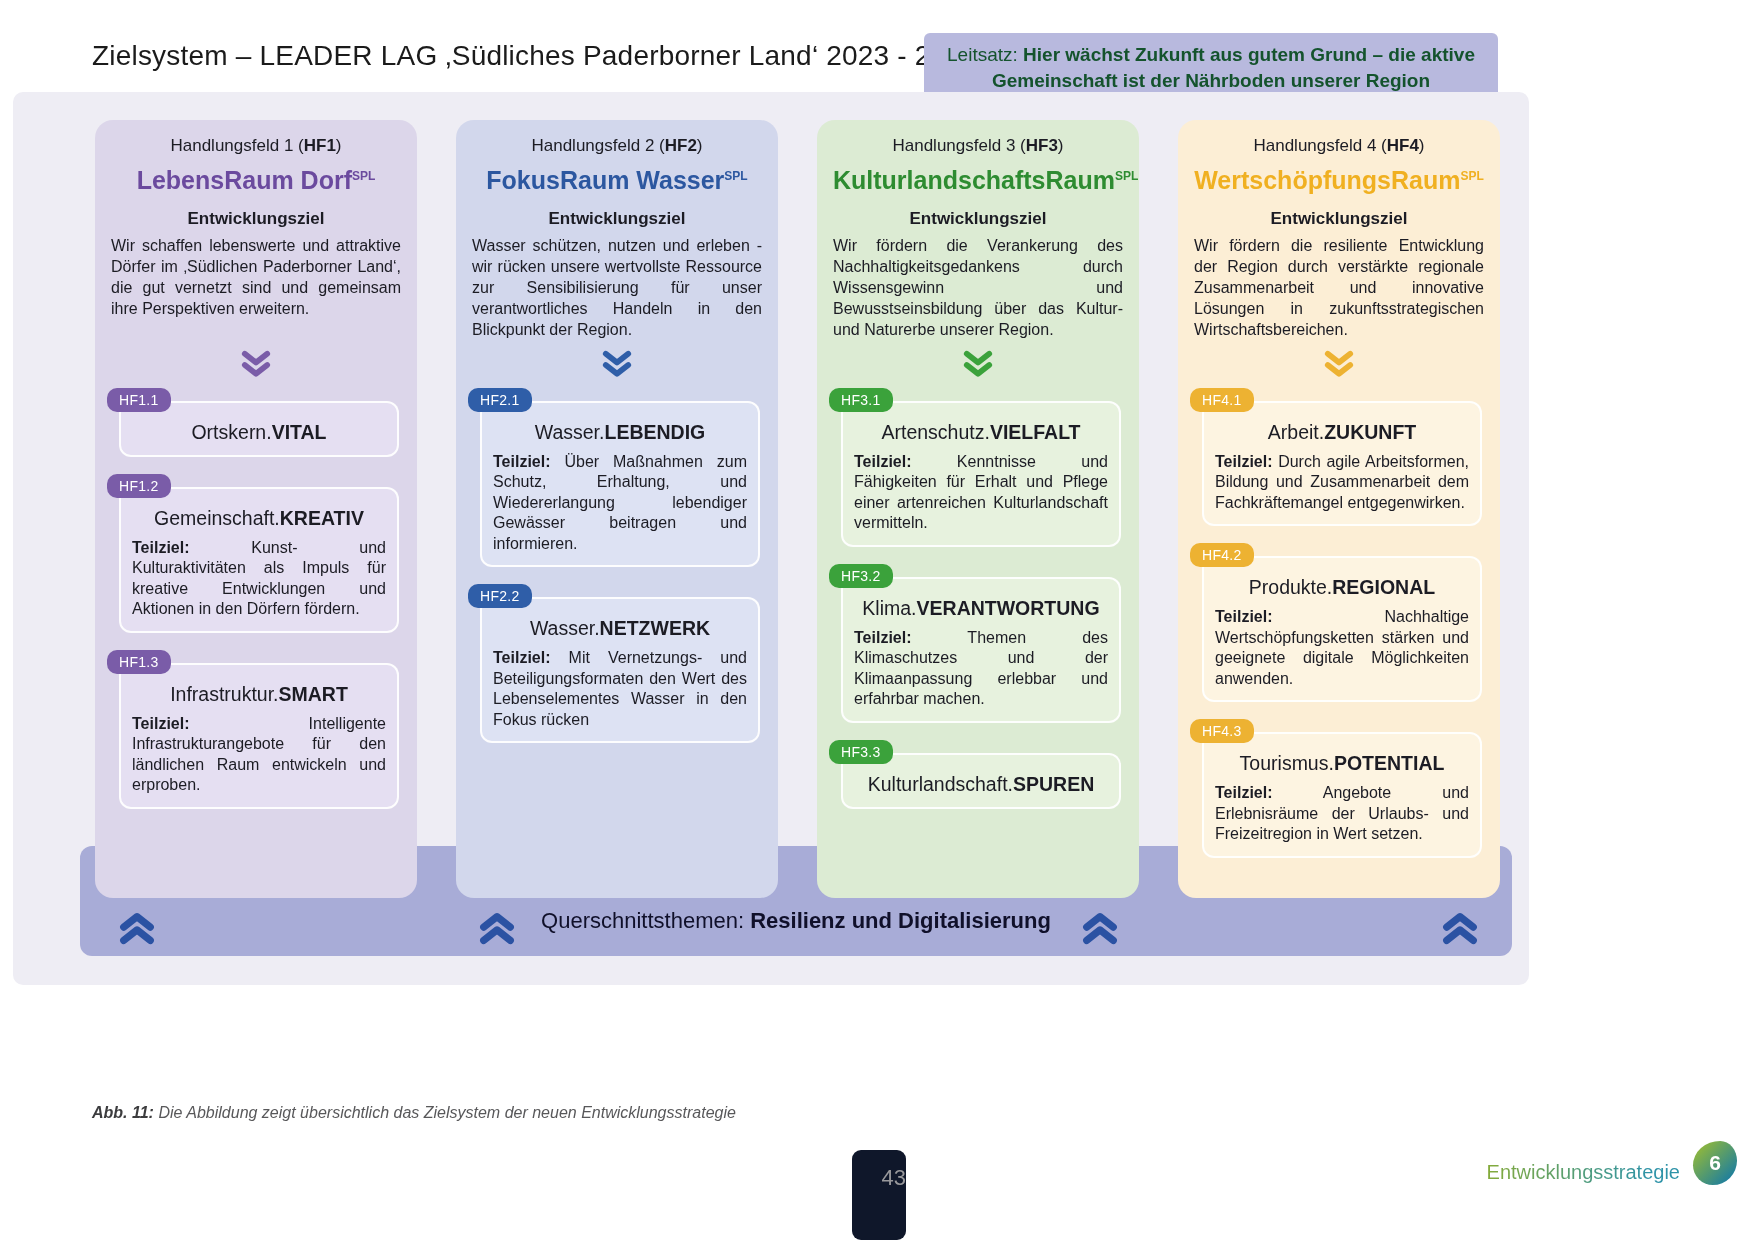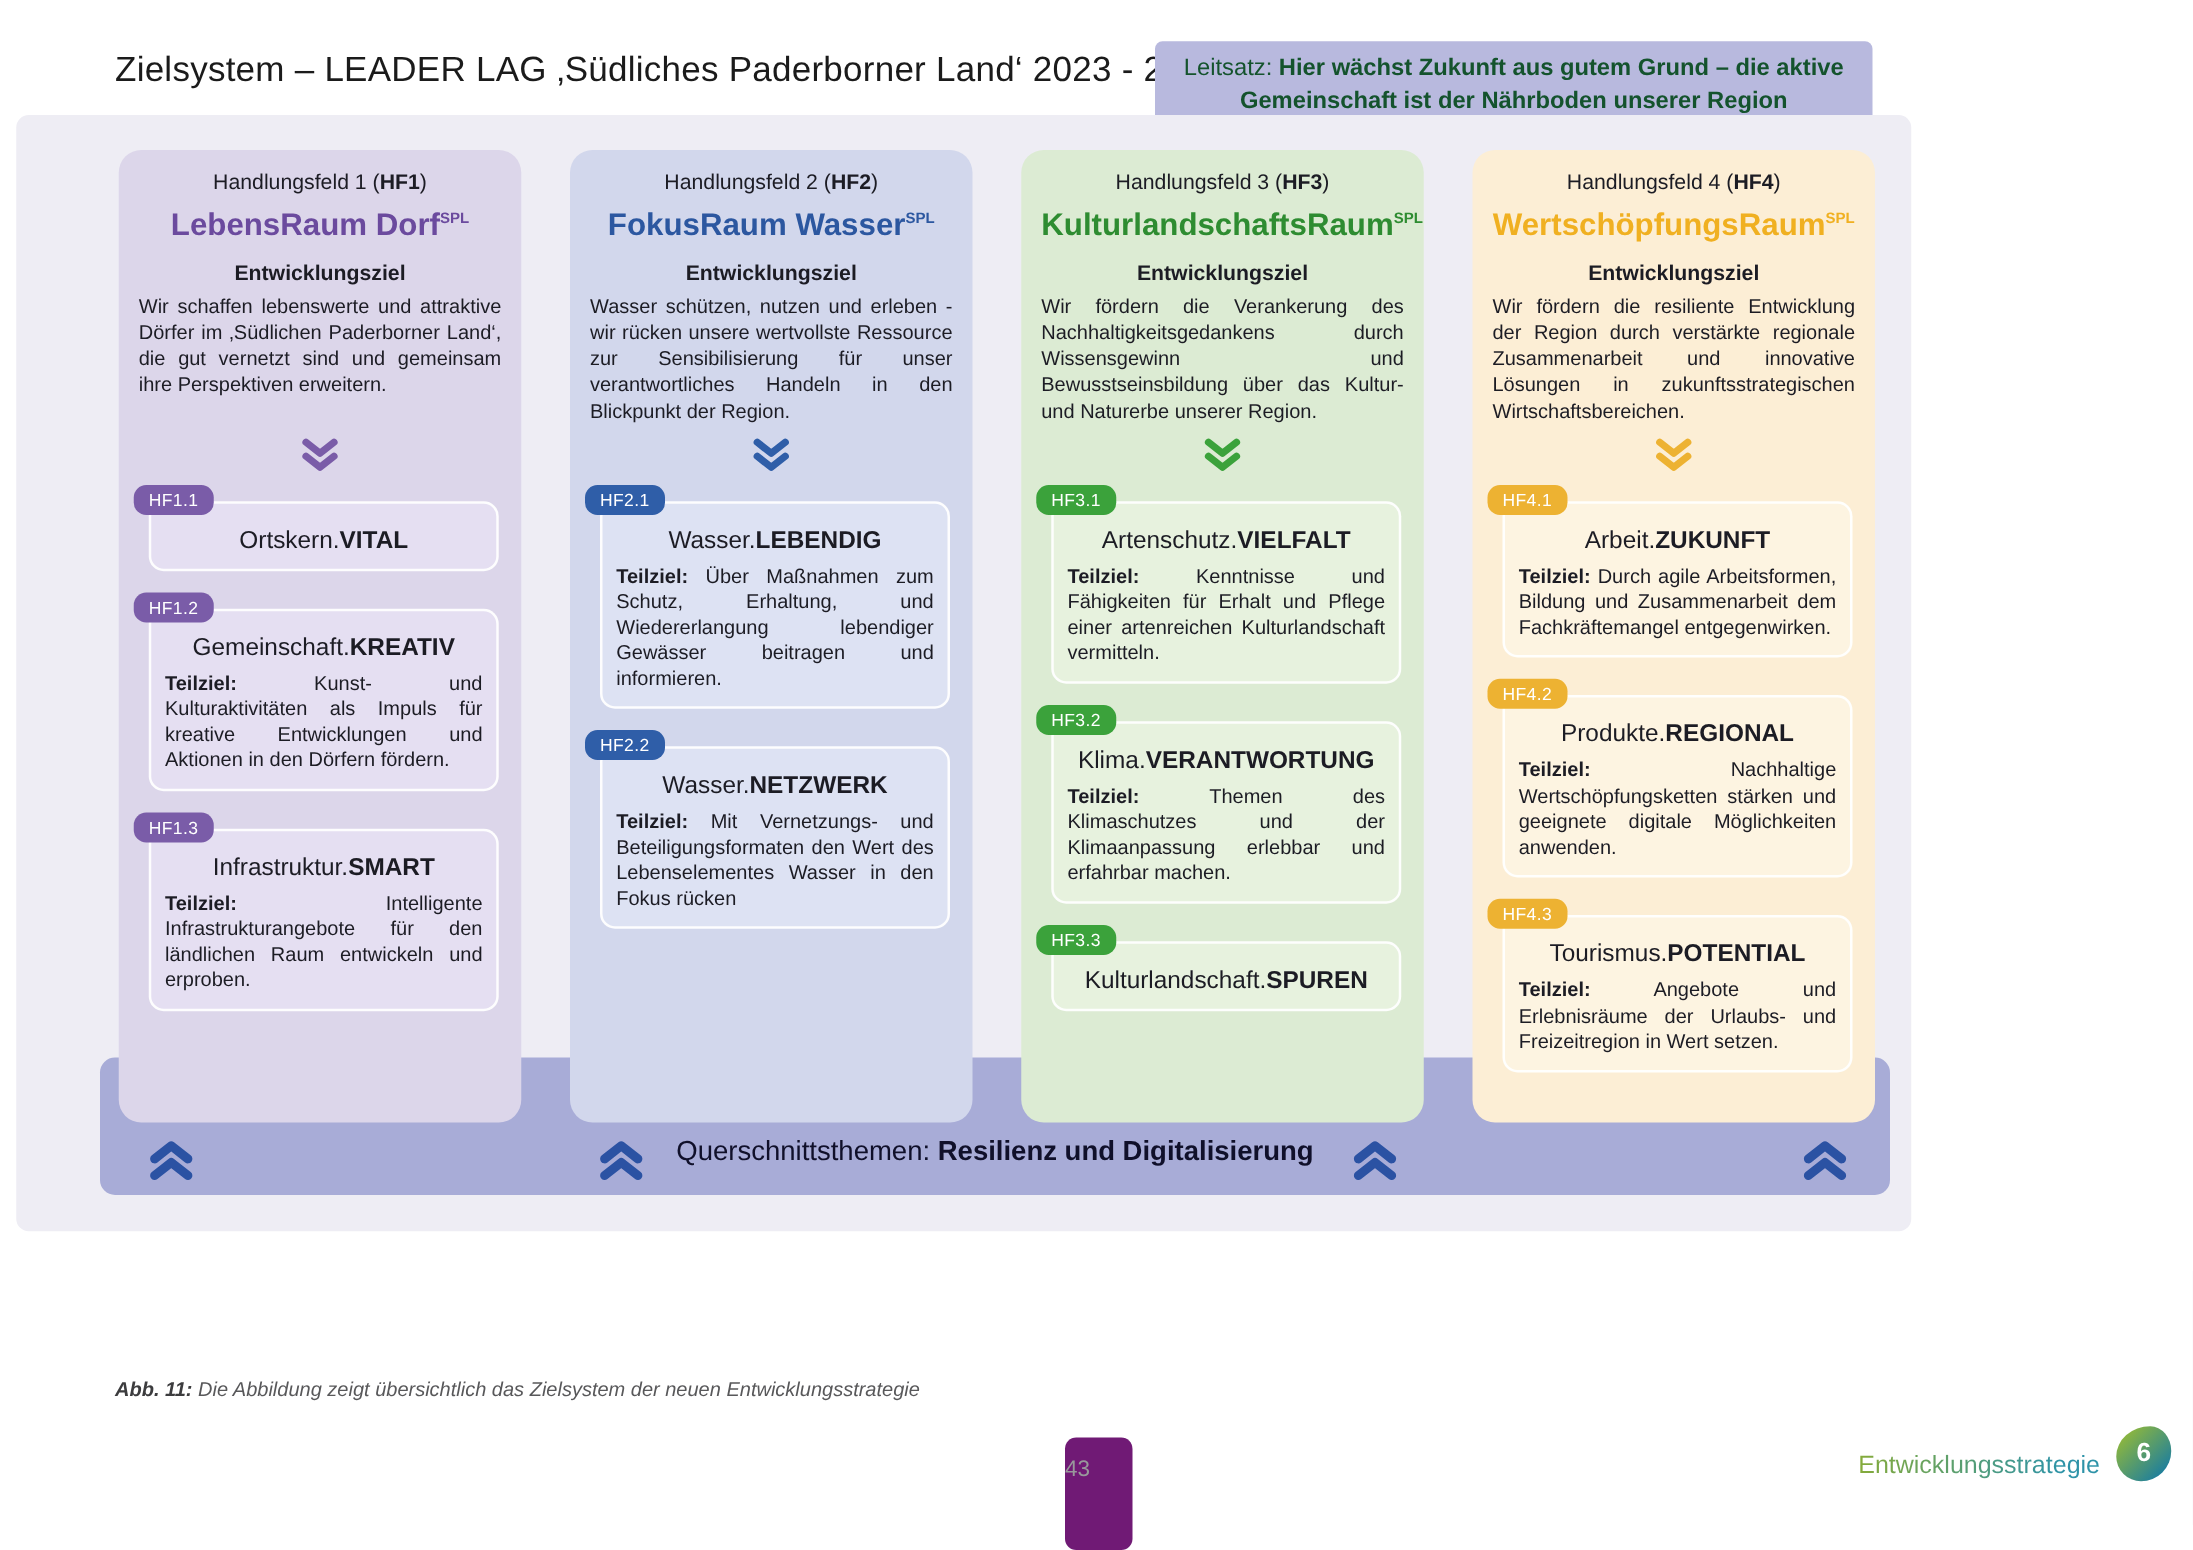--- a/index.html
+++ b/index.html
@@ -39,22 +39,22 @@
   .badge{position:absolute;top:-15px;left:-14px;background:var(--accent);color:#fff;font-size:14px;
     padding:4px 12px;border-radius:10px;letter-spacing:.3px;}
   .sub-title{text-align:center;font-size:19.5px;margin-top:2px;}
   .sub-title b{font-weight:700;margin-top:28px;}
   .tz{font-size:16px;line-height:1.28;text-align:justify;margin:8px 0 0;}
   .tz b{font-weight:700;}
 
   
   .caption{position:absolute;left:92px;top:1104px;font-size:16px;font-style:italic;color:#58585a;}
   .caption b{color:#3c3c3e;}
-  .page-tab{position:absolute;left:852px;top:1150px;width:54px;height:90px;background:#701a75;border-radius:9px;
-    text-align:left;color:#98989b;font-size:18px;padding-top:15px;box-sizing:border-box;}
+  .page-tab{position:absolute;left:852px;top:1150px;width:54px;height:90px;background:#0f172a;border-radius:9px;
+    text-align:right;color:#98989b;font-size:22px;padding-top:15px;box-sizing:border-box;}
   .brand{position:absolute;left:1380px;top:1150px;width:300px;text-align:right;font-size:20px;line-height:44px;
     background:linear-gradient(90deg,#86ab39 35%,#2e93a8 90%);-webkit-background-clip:text;background-clip:text;
     -webkit-text-fill-color:transparent;color:#2e93a8;}
   .brand-badge{position:absolute;left:1693px;top:1141px;width:44px;height:44px;
     background:linear-gradient(135deg,#8db63e 15%,#1f7f9c 85%);
     border-radius:62% 38% 55% 45% / 55% 45% 55% 45%;
     display:flex;align-items:center;justify-content:center;color:#fff;font-size:21px;font-weight:700;}
   .brand-badge::after{content:"";position:absolute;inset:-4px -6px -2px -2px;border:2.5px solid transparent;
     border-right-color:#fff;border-radius:50%;transform:rotate(14deg);}
 </style>

